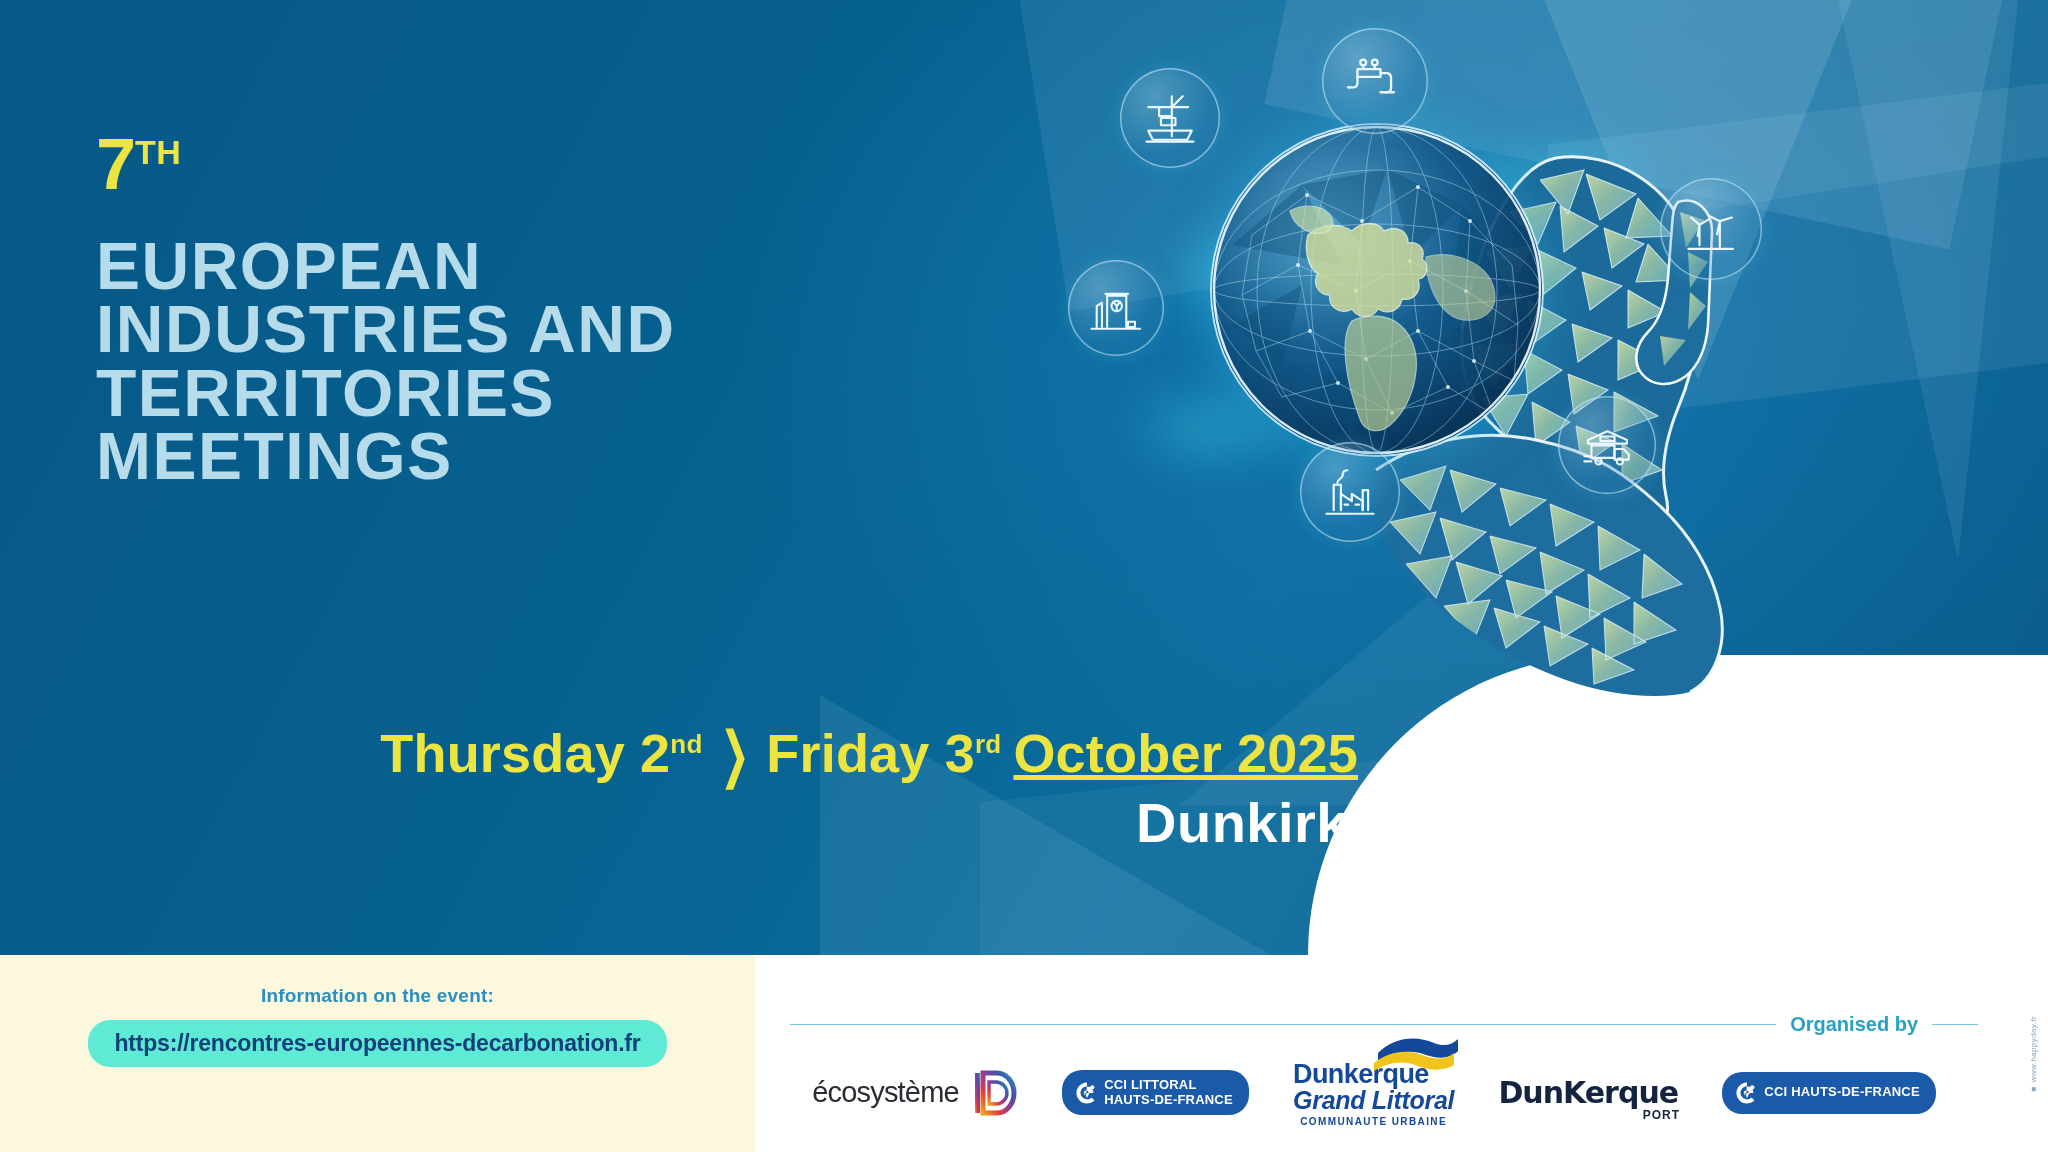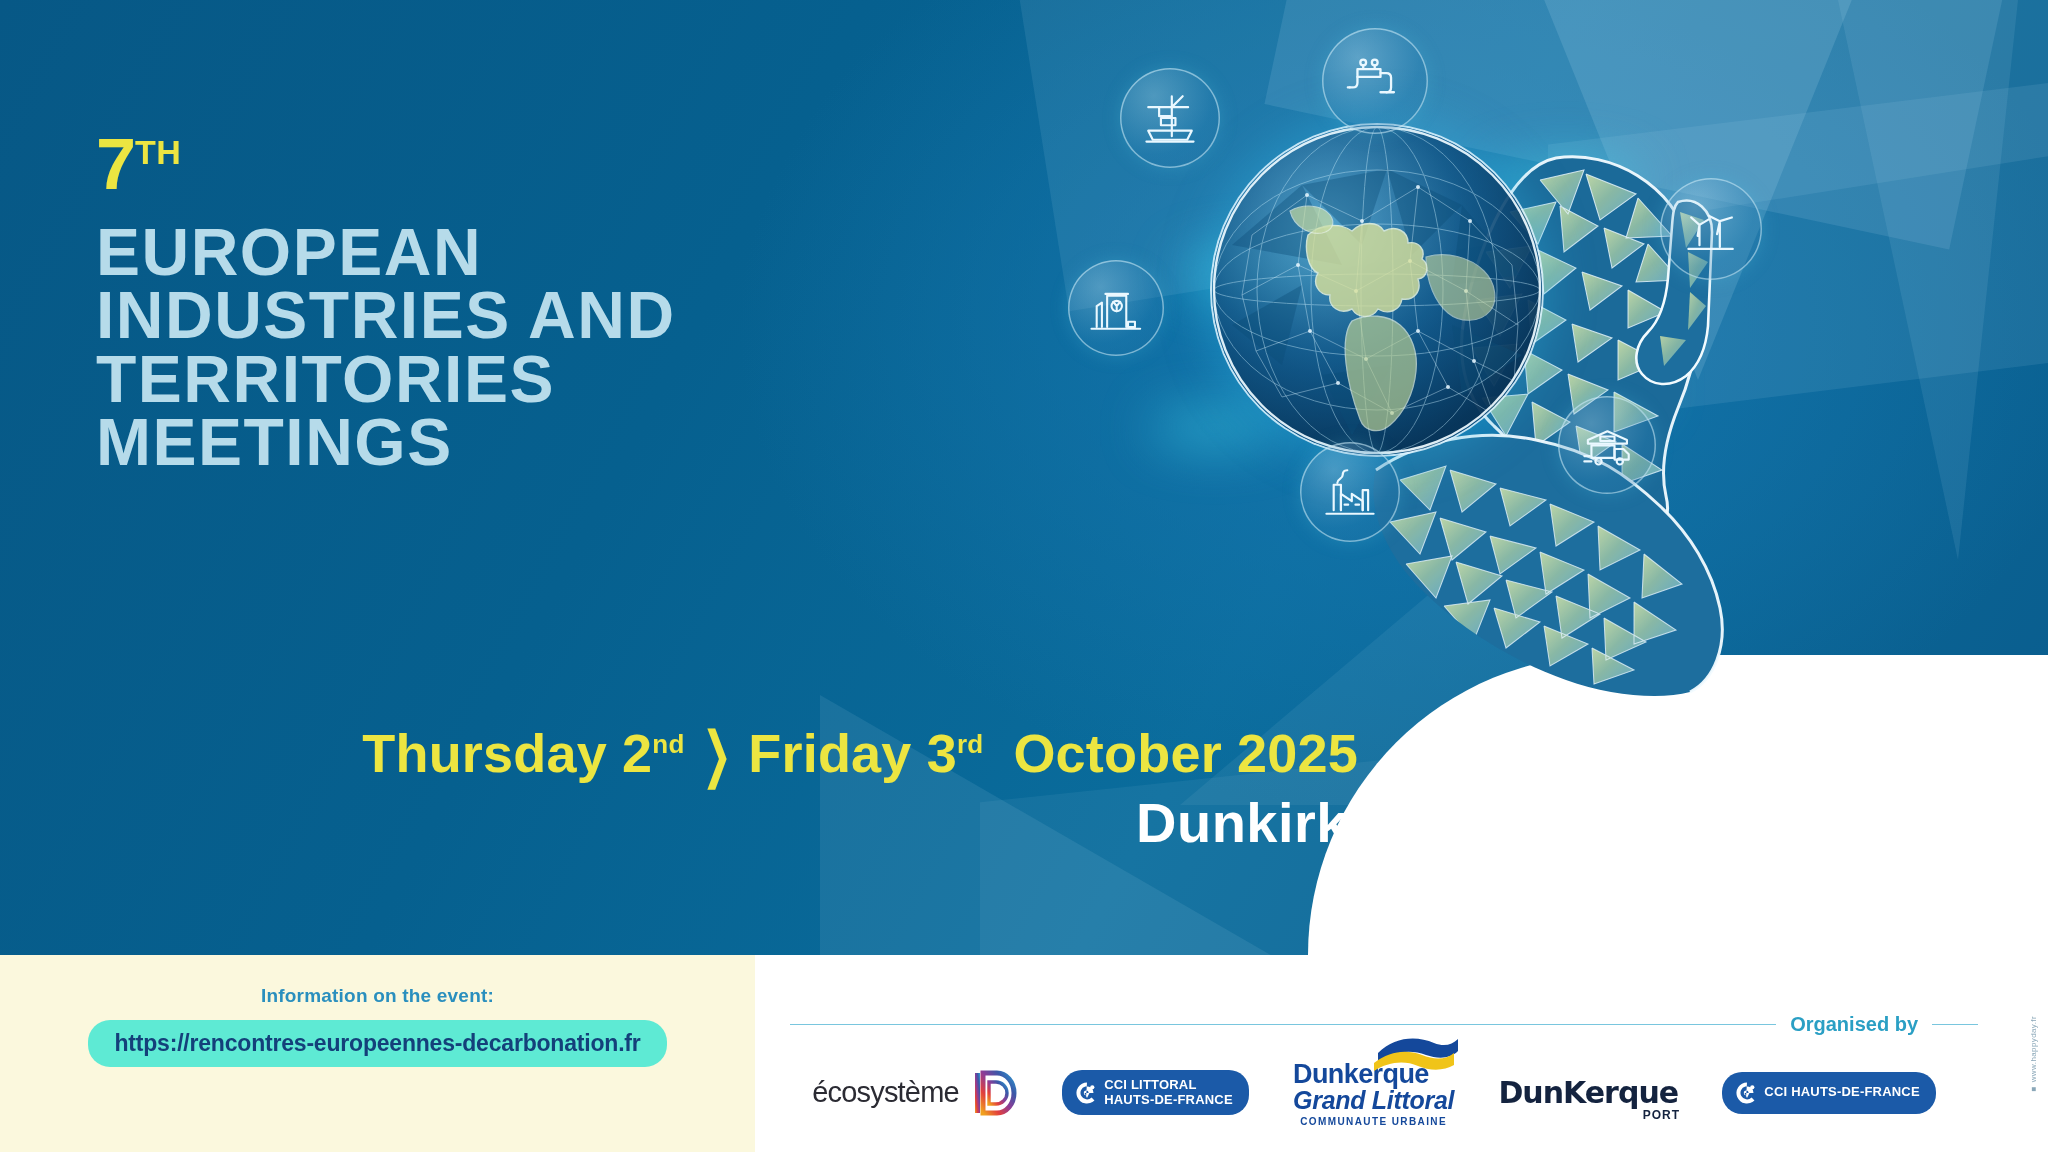--- a/index.html
+++ b/index.html
@@ -46,21 +46,21 @@
         border-bottom:300px solid rgba(185,227,244,.10); opacity:1; }
   .f7 { left:1180px; bottom:150px; width:0;height:0; background:none;
         border-left:260px solid transparent; border-right:260px solid transparent;
         border-bottom:220px solid rgba(185,227,244,.08); opacity:1; }
   .f8 { left:980px; bottom:-10px; width:900px;height:210px; transform:skewY(-6deg); opacity:.07; }
 
   
   .headline { position:absolute; left:96px; top:132px; z-index:8; }
   .edition { font-size:72px; font-weight:800; color:#ece541; line-height:.9; letter-spacing:-1px; }
   .edition sup { font-size:34px; font-weight:800; vertical-align:super; letter-spacing:.5px; }
-  .title { margin-top:24px; font-weight:800; letter-spacing:1.5px; line-height:.96; }
+  .title { margin-top:38px; font-weight:800; letter-spacing:1.5px; line-height:.96; }
   .title .l { display:block; font-size:66px; text-transform:uppercase; }
   .t-pale { color:#b6dbea; }
   .t-white { color:#ffffff; }
 
   
   .dateline {
     position:absolute; right:690px; top:722px; z-index:9;
     color:#ece541; font-size:54px; font-weight:700; white-space:nowrap;
     letter-spacing:.2px;
   }
@@ -441,21 +441,21 @@
     <div class="headline">
       <div class="edition"><span>7</span><sup>TH</sup></div>
       <div class="title">
         <span class="l t-pale">EUROPEAN</span>
         <span class="l t-pale">INDUSTRIES AND</span>
         <span class="l t-pale">TERRITORIES</span>
         <span class="l t-pale">MEETINGS</span>
       </div>
     </div>
 
-    <div class="dateline"><span>Thursday 2</span><sup>nd</sup><span class="chev">❯</span><span>Friday 3</span><sup>rd</sup><span style="margin-left:30px;">October 2025</span></div>
+    <div class="dateline"><span>Thursday 2</span><sup>nd</sup><span class="chev">❯</span><span>Friday 3</span><sup>rd</sup><span style="margin-left:12px;text-decoration:underline;">October 2025</span></div>
 
     <div class="city">Dunkirk</div>
 
     <div class="hero-notch"></div>
   </div>
 
   <div class="bottom">
 
     <div class="infoblock">
       <div class="info-label">Information on the event:</div>

